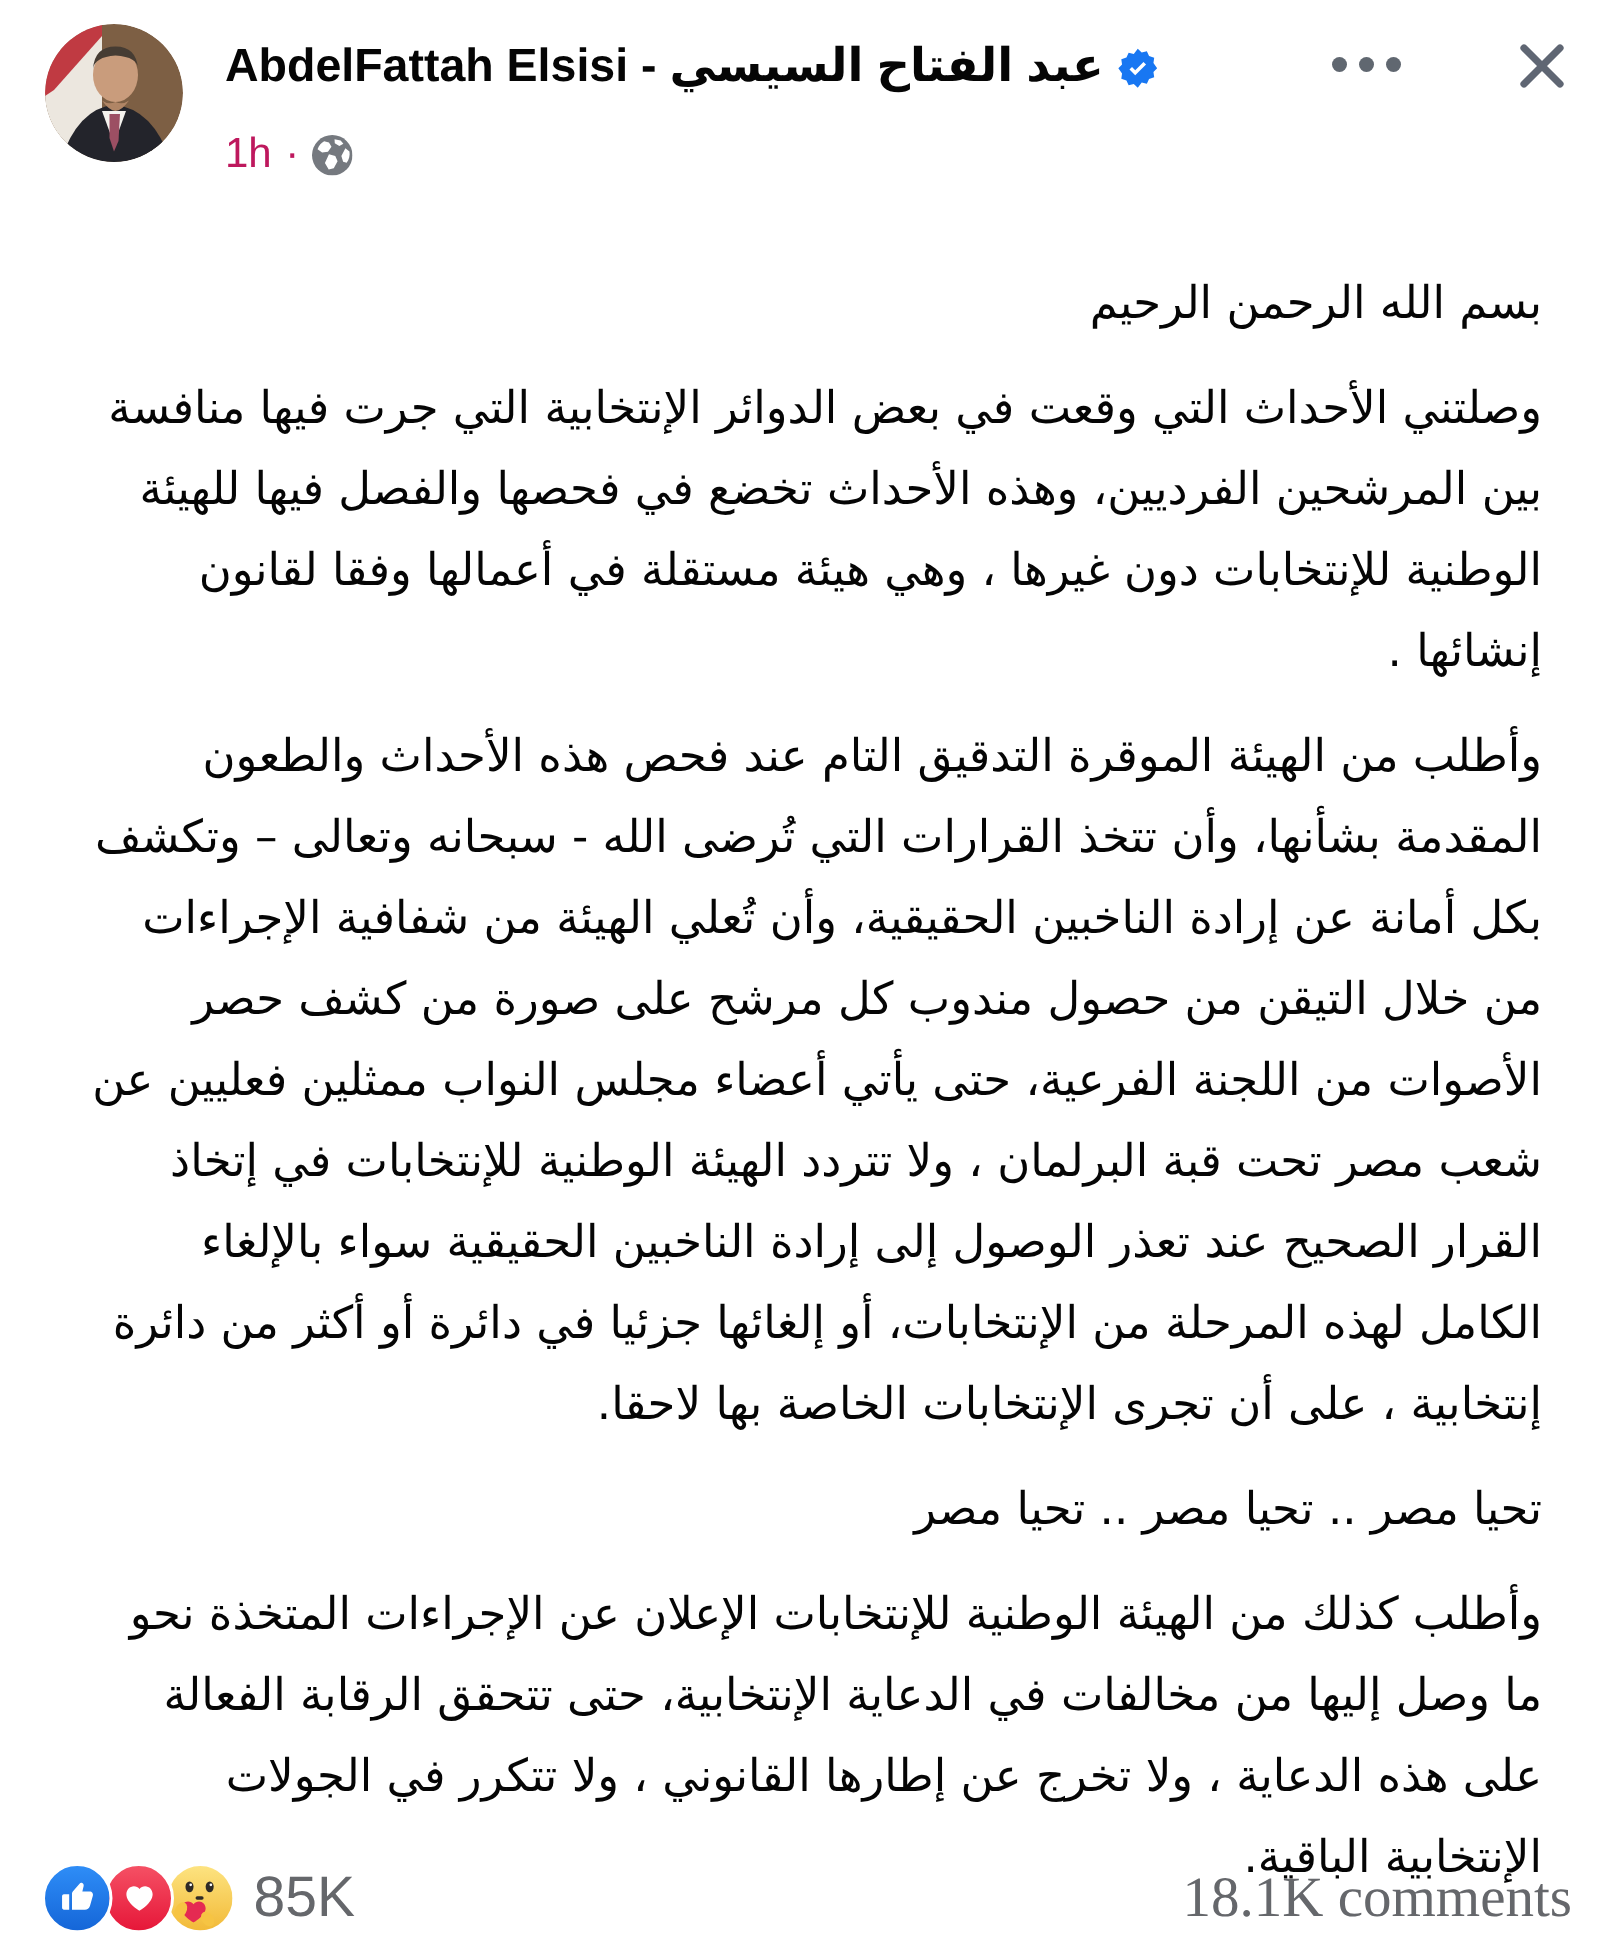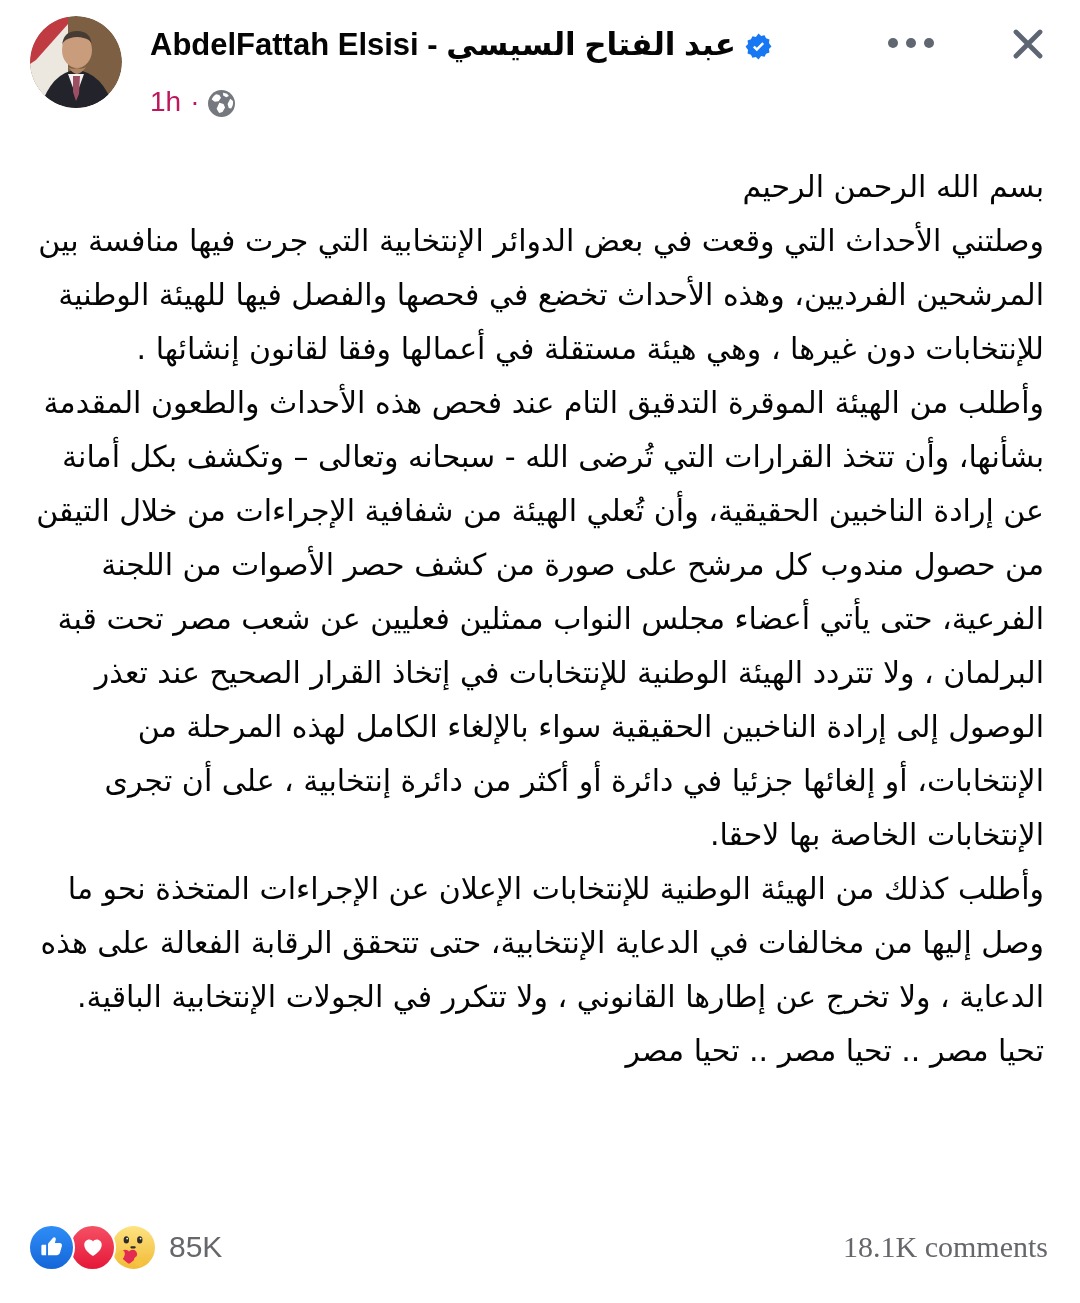--- a/index.html
+++ b/index.html
@@ -40,28 +40,28 @@
   .close-btn svg { width: 48px; height: 48px; }
 
   
   .post-body {
     direction: rtl; text-align: right;
     padding: 20px 36px 0 36px;
     font-family: "DejaVu Sans", sans-serif;
     font-size: 30px; line-height: 54px; color: #050505;
     letter-spacing: 0;
   }
-  .post-body > div { margin: 0; }
+  .post-body > div { margin: 16px; }
 
   
   .footer {
-    position: absolute; left: 0; right: 0; bottom: 28px; height: 56px;
+    position: absolute; left: 0; right: 0; bottom: 10px; height: 56px;
     padding: 0 32px 0 28px;
     display: flex; align-items: center; justify-content: space-between;
-    color: #65676B; font-size: 30px; gap: 28px;
+    color: #65676B; font-size: 38px; gap: 28px;
   }
   .reactions { display: flex; align-items: center; cursor: pointer; }
   .reaction-icon {
     width: 47px; height: 47px; border-radius: 50%;
     border: 2px solid #fff; position: relative;
   }
   .reaction-icon + .reaction-icon { margin-left: -6px; }
   .reaction-icon svg { width: 100%; height: 100%; display: block; }
   .reaction-like { background: linear-gradient(#2e8df7, #1566d8); z-index: 3; }
   .reaction-love { background: linear-gradient(#f55064, #e61739); z-index: 2; }
@@ -130,22 +130,22 @@
     <svg viewBox="0 0 24 24" fill="none">
       <path d="M6 6l12 12M18 6L6 18" stroke="#5f6673" stroke-width="2.4" stroke-linecap="round"></path>
     </svg>
   </div>
 </div>
 
 <main class="post-body" dir="rtl">
     <div>بسم الله الرحمن الرحيم</div>
     <div>وصلتني الأحداث التي وقعت في بعض الدوائر الإنتخابية التي جرت فيها منافسة بين المرشحين الفرديين، وهذه الأحداث تخضع في فحصها والفصل فيها للهيئة الوطنية للإنتخابات دون غيرها ، وهي هيئة مستقلة في أعمالها وفقا لقانون إنشائها .</div>
     <div>وأطلب من الهيئة الموقرة التدقيق التام عند فحص هذه الأحداث والطعون المقدمة بشأنها، وأن تتخذ القرارات التي تُرضى الله - سبحانه وتعالى – وتكشف بكل أمانة عن إرادة الناخبين الحقيقية، وأن تُعلي الهيئة من شفافية الإجراءات من خلال التيقن من حصول مندوب كل مرشح على صورة من كشف حصر الأصوات من اللجنة الفرعية، حتى يأتي أعضاء مجلس النواب ممثلين فعليين عن شعب مصر تحت قبة البرلمان ، ولا تتردد الهيئة الوطنية للإنتخابات في إتخاذ القرار الصحيح عند تعذر الوصول إلى إرادة الناخبين الحقيقية سواء بالإلغاء الكامل لهذه المرحلة من الإنتخابات، أو إلغائها جزئيا في دائرة أو أكثر من دائرة إنتخابية ، على أن تجرى الإنتخابات الخاصة بها لاحقا.</div>
+    <div>تحيا مصر .. تحيا مصر .. تحيا مصر</div>
     <div>وأطلب كذلك من الهيئة الوطنية للإنتخابات الإعلان عن الإجراءات المتخذة نحو ما وصل إليها من مخالفات في الدعاية الإنتخابية، حتى تتحقق الرقابة الفعالة على هذه الدعاية ، ولا تخرج عن إطارها القانوني ، ولا تتكرر في الجولات الإنتخابية الباقية.</div>
-    <div>تحيا مصر .. تحيا مصر .. تحيا مصر</div>
   </main>
 
 <div class="footer">
   <div class="reactions">
     <span class="reaction-icon reaction-like">
       <svg viewBox="0 0 24 24">
         <path fill="#fff" d="M4.5 10.2h2.8v8.3H4.5c-.55 0-1-.45-1-1v-6.3c0-.55.45-1 1-1z"></path>
         <path fill="#fff" d="M8.8 18.5v-8.6c0-.4.15-.8.42-1.1l3.6-4.2c.35-.4.95-.55 1.45-.3.6.3.9.95.75 1.6l-.7 2.9h3.9c1.2 0 2.05 1.15 1.7 2.3l-1.55 5.4c-.35 1.2-1.45 2-2.7 2z"></path>
       </svg>
     </span>

